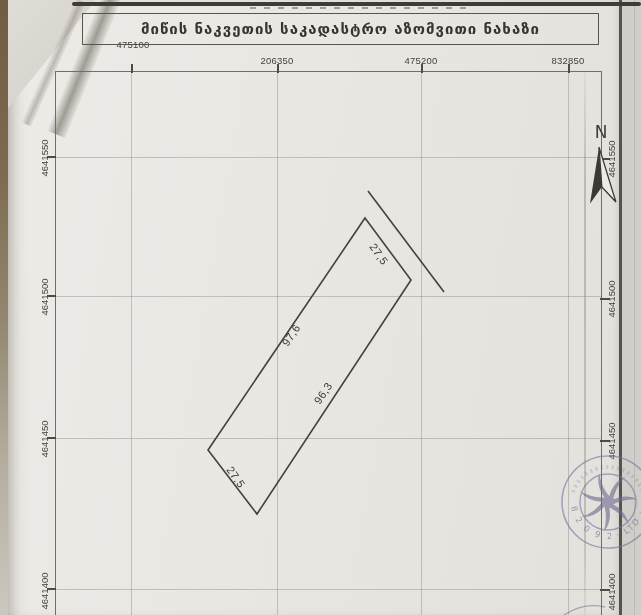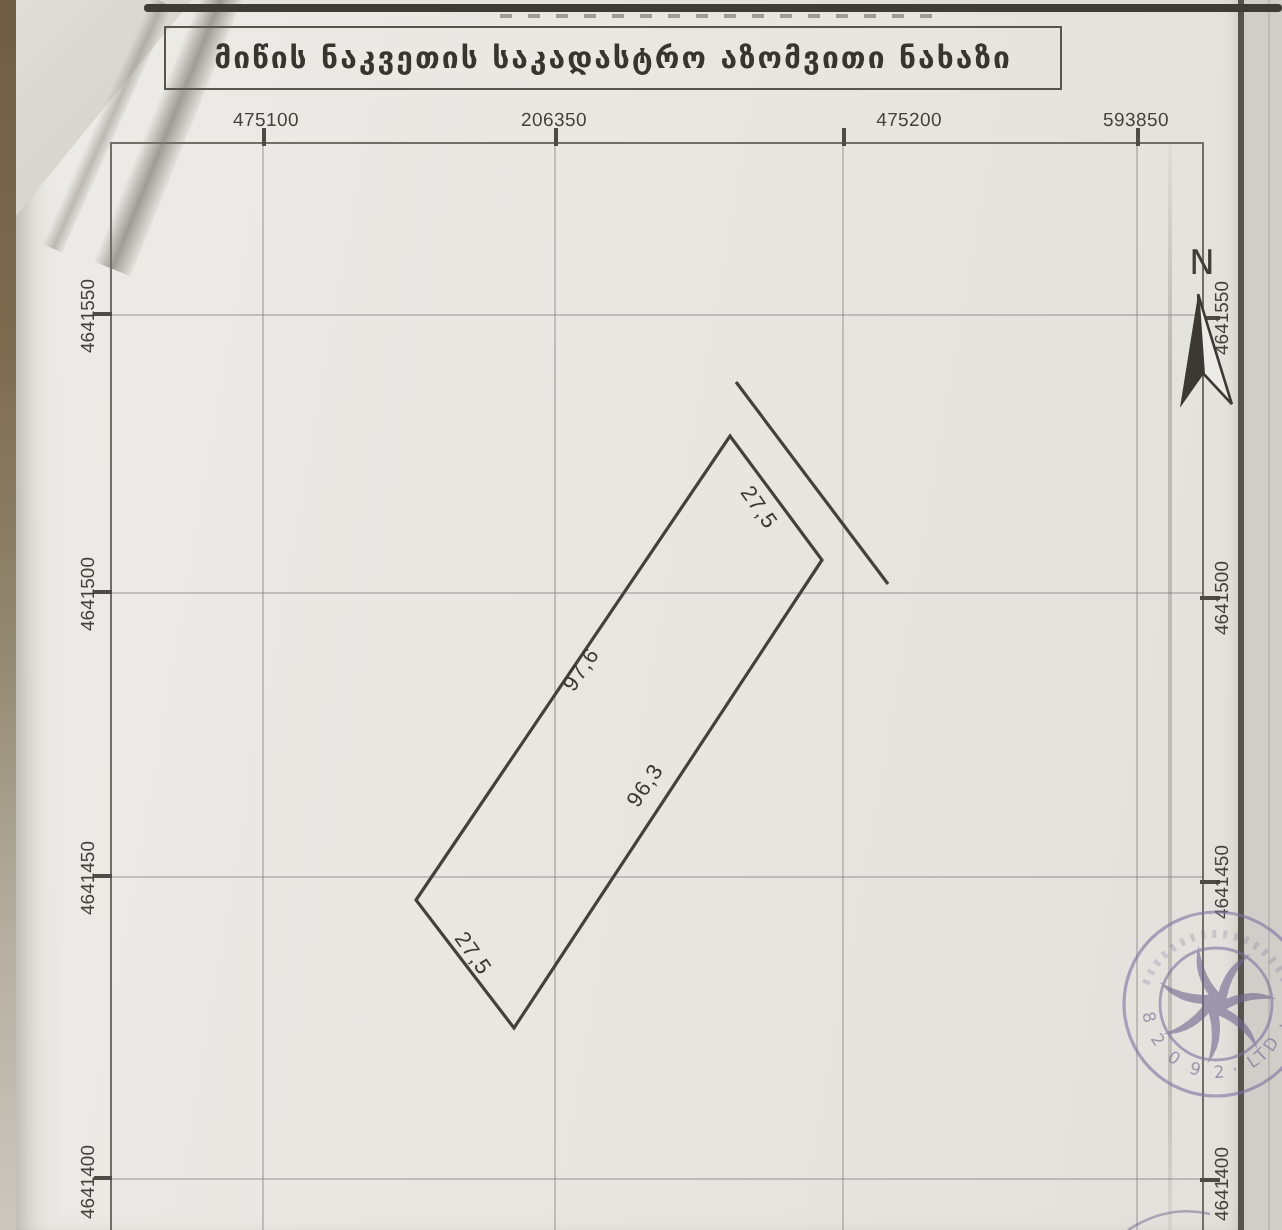--- a/index.html
+++ b/index.html
@@ -25,21 +25,21 @@
   .fold-band{position:absolute;left:75px;top:-15px;width:20px;height:155px;
     transform:rotate(22deg);
     background:linear-gradient(90deg,rgba(140,135,126,0) 0%,rgba(108,103,95,.6) 50%,rgba(170,166,158,.12) 100%);}
   .fold-band2{position:absolute;left:48px;top:-5px;width:11px;height:135px;
     transform:rotate(24deg);
     background:linear-gradient(90deg,rgba(130,125,117,0) 0%,rgba(130,125,117,.45) 55%,rgba(150,146,138,.1) 100%);}
   .page-top-edge{position:absolute;left:72px;top:2px;width:569px;height:3.5px;background:#3f3b35;border-radius:2px;}
   .page-top-dashes{position:absolute;left:250px;top:7px;width:220px;height:2px;
     background:repeating-linear-gradient(90deg,rgba(70,66,60,.45) 0 6px,transparent 6px 14px);}
   
-  .title-box{position:absolute;left:82px;top:13px;width:449px;height:32px;border:1.4px solid #59554e;box-sizing:border-box;}
+  .title-box{position:absolute;left:82px;top:13px;width:517px;height:32px;border:1.4px solid #59554e;box-sizing:border-box;}
   .title-text{position:absolute;left:0;top:0;width:100%;height:100%;line-height:30px;text-align:center;
     font-family:"DejaVu Sans",sans-serif;font-size:15px;font-weight:bold;letter-spacing:1px;color:#38352f;}
   
   .coord{position:absolute;width:60px;height:11px;text-align:center;
     font-size:9.5px;color:#45423d;letter-spacing:.2px;}
   .vcoord{position:absolute;width:60px;height:12px;line-height:12px;text-align:center;
     font-size:9.5px;color:#45423d;transform:rotate(-90deg);}
   
   .map-frame{position:absolute;left:55px;top:71px;width:547px;height:560px;
     border:1.3px solid #716e68;border-bottom:none;box-sizing:border-box;}
@@ -71,24 +71,24 @@
   <div class="fold-light"></div>
   <div class="fold-band"></div>
   <div class="fold-band2"></div>
   <div class="page-top-edge"></div>
   <div class="page-top-dashes"></div>
 
   <div class="title-box">
     <div class="title-text">მიწის ნაკვეთის საკადასტრო აზომვითი ნახაზი</div>
   </div>
 
-  <div class="coord" style="left:103px;top:55px;">475100</div>
+  <div class="coord" style="left:103px;top:39px;">475100</div>
   <div class="coord" style="left:247px;top:55px;">206350</div>
-  <div class="coord" style="left:411px;top:55px;text-align:right;">475200</div>
-  <div class="coord" style="left:538px;top:55px;">593850</div>
+  <div class="coord" style="left:391px;top:55px;">475200</div>
+  <div class="coord" style="left:538px;top:55px;">832850</div>
 
   <div class="map-frame"></div>
   <div class="gv" style="left:131px;"></div>
   <div class="gv" style="left:277px;"></div>
   <div class="gv" style="left:421px;"></div>
   <div class="gv" style="left:568px;"></div>
   <div class="gh" style="top:157px;"></div>
   <div class="gh" style="top:296px;"></div>
   <div class="gh" style="top:438px;"></div>
   <div class="gh" style="top:589px;"></div>

